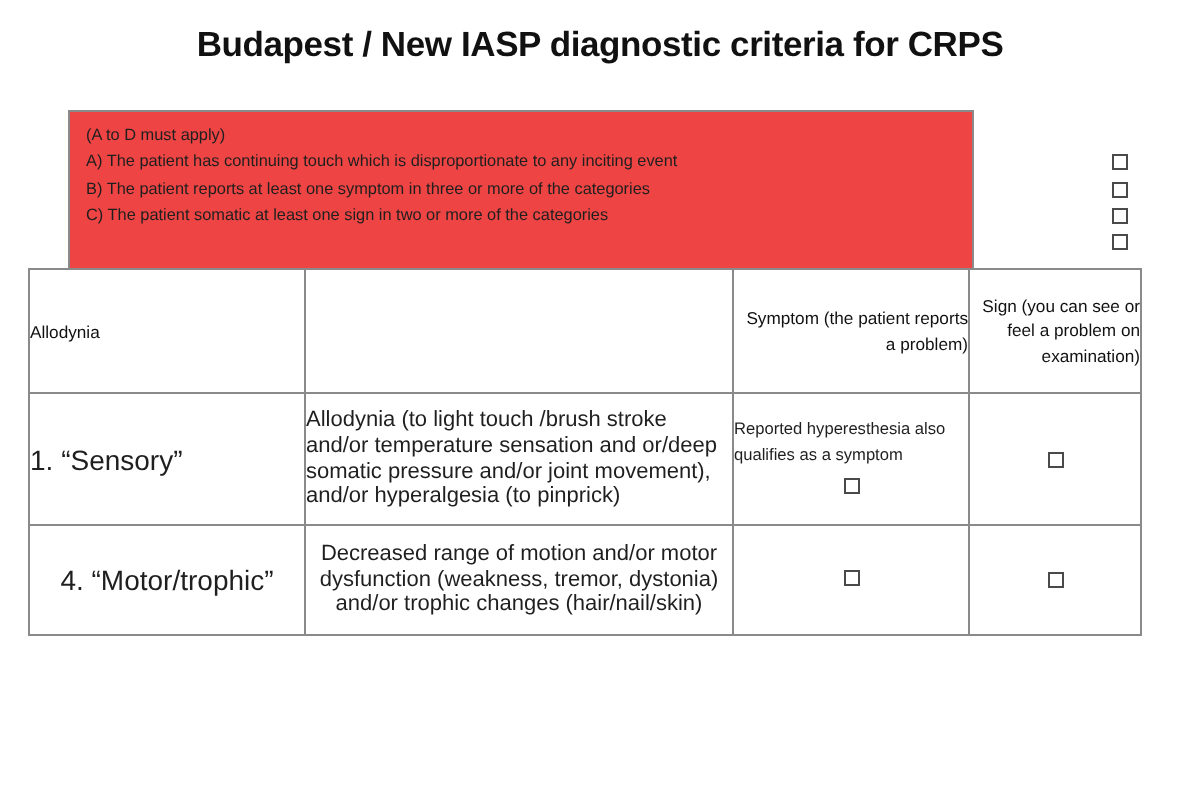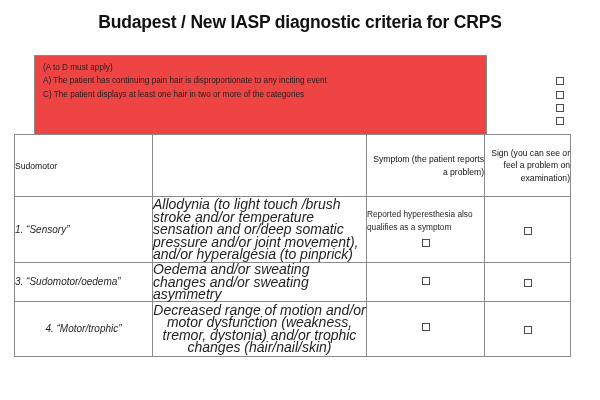--- a/index.html
+++ b/index.html
@@ -128,32 +128,30 @@
     font-size: 8.6px;
     font-weight: bold;
     text-align: right;
     padding: 0 7px;
     line-height: 12.4px;
     color: #111;
   }
 
   
   .cat-cell {
-    font-size: 10px;
+    font-size: 14px;
     padding: 0 9px;
     color: #1f1f1f;
-    font-style: italic;
   }
   .desc-cell {
-    font-size: 14px;
+    font-size: 11px;
     line-height: 12.6px;
     padding: 7px 9px;
     vertical-align: middle;
     color: #1f1f1f;
-    font-style: italic;
   }
   .sym-cell {
     font-size: 8.3px;
     line-height: 12.6px;
     padding: 7px 8px;
     vertical-align: middle;
     color: #1f1f1f;
   }
   .sym-cell.plain {
     text-align: center;
@@ -176,22 +174,23 @@
 </head>
 <body>
 
 <div class="page">
 
   <div class="title">Budapest / New IASP diagnostic criteria for CRPS</div>
 
   <div class="criteria-box">
     <div class="criteria-list">
       <div class="criteria-line">(A to D must apply)</div>
-      <div class="criteria-line">A) The patient has continuing pain hair is disproportionate to any inciting event</div>
-      <div class="criteria-line">C) The patient displays at least one hair in two or more of the categories</div>
+      <div class="criteria-line">A) The patient has continuing touch which is disproportionate to any inciting event</div>
+      <div class="criteria-line">B) The patient reports at least one symptom in three or more of the categories</div>
+      <div class="criteria-line">C) The patient somatic at least one sign in two or more of the categories</div>
     </div>
     <div class="criteria-checks">
       <div class="chk-row">
           <span class="chk"></span>
         </div>
       <div class="chk-row">
           <span class="chk"></span>
         </div>
       <div class="chk-row">
           <span class="chk"></span>
@@ -204,43 +203,37 @@
 
   <table class="tbl">
     <colgroup>
       <col class="c1">
         <col class="c2">
         <col class="c3">
         <col class="c4">
     </colgroup>
     <tbody>
       <tr class="hdr-row">
-        <td class="hdr-cat">Sudomotor</td>
+        <td class="hdr-cat">Allodynia</td>
         <td class="hdr-blank"></td>
         <td class="hdr-symptom">Symptom (the patient reports a problem)</td>
         <td class="hdr-sign">Sign (you can see or feel a problem on examination)</td>
       </tr>
 
       <tr class="r1">
         <td class="cat-cell">1. “Sensory”</td>
         <td class="desc-cell">Allodynia (to light touch /brush stroke and/or temperature sensation and or/deep somatic pressure and/or joint movement), and/or hyperalgesia (to pinprick)</td>
         <td class="sym-cell">
           <span>Reported hyperesthesia also qualifies as a symptom</span>
           <div class="sym-note-box"><span class="chk"></span></div>
         </td>
         <td class="sign-cell"><span class="chk"></span></td>
       </tr>
 
 
-      <tr class="r3">
-        <td class="cat-cell">3. “Sudomotor/oedema”</td>
-        <td class="desc-cell">Oedema and/or sweating changes and/or sweating asymmetry</td>
-        <td class="sym-cell plain"><span class="chk"></span></td>
-        <td class="sign-cell"><span class="chk"></span></td>
-      </tr>
 
       <tr class="r4">
         <td class="cat-cell">4. “Motor/trophic”</td>
         <td class="desc-cell">Decreased range of motion and/or motor dysfunction (weakness, tremor, dystonia) and/or trophic changes (hair/nail/skin)</td>
         <td class="sym-cell plain"><span class="chk"></span></td>
         <td class="sign-cell"><span class="chk"></span></td>
       </tr>
     </tbody>
   </table>
 

